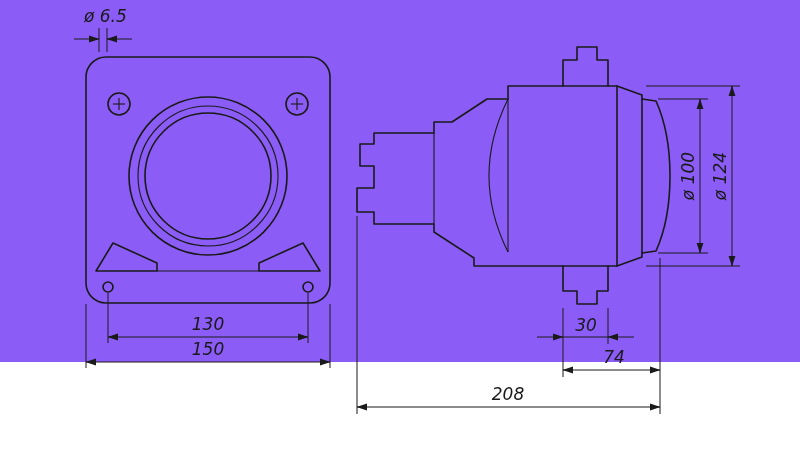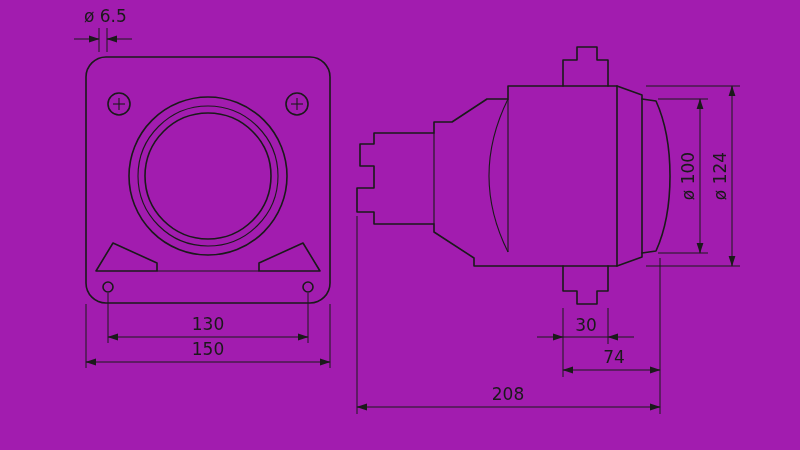--- a/index.html
+++ b/index.html
@@ -5,22 +5,23 @@
   html, body {
     margin: 0;
     padding: 0;
     width: 800px;
     height: 450px;
     background: #ffffff;
     overflow: hidden;
   }
   .drawing-wrap {
     width: 800px;
-    height: 450px;
-    background: #a21caf;
+    height: 362px;
+    background: #8b5cf6;
+    font-style: italic;
   }
   svg {
     display: block;
   }
   .obj {
     fill: none;
     stroke: #1a1a1a;
     stroke-width: 1.6;
     stroke-linejoin: round;
     stroke-linecap: round;

